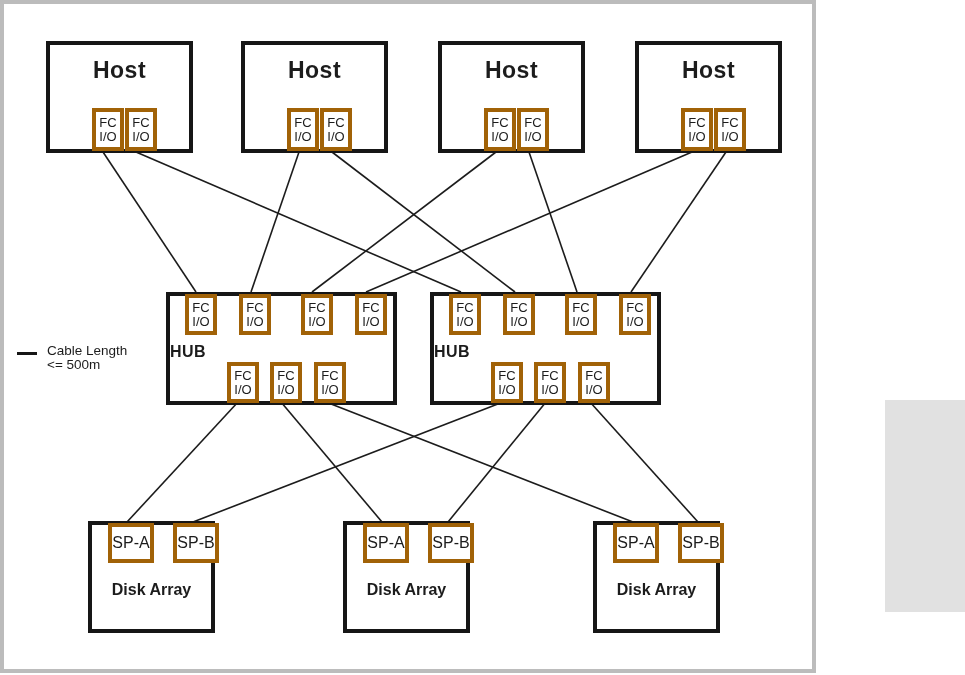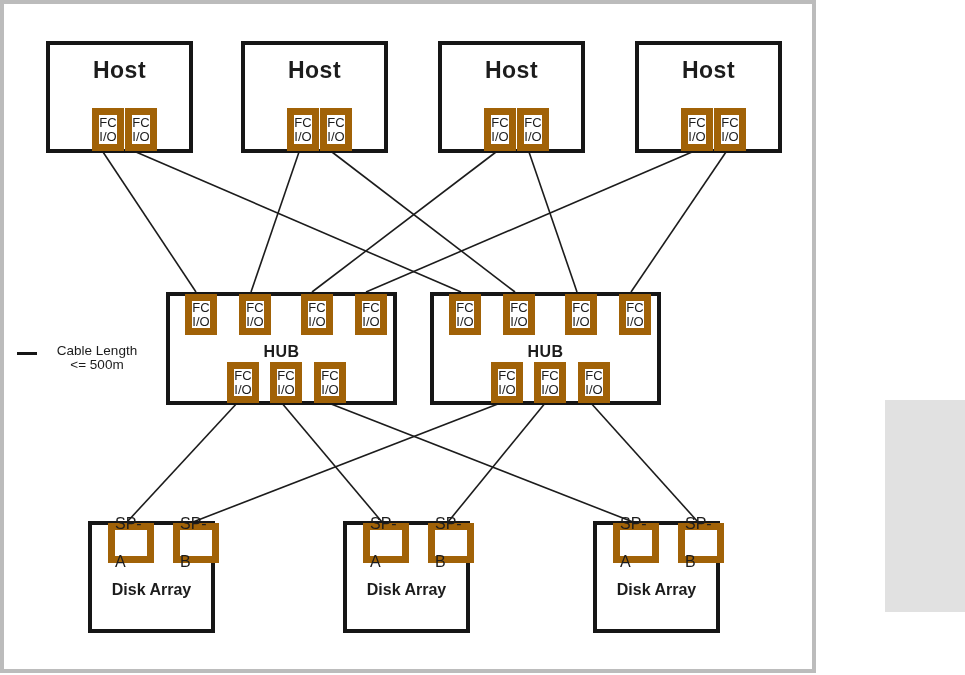--- a/index.html
+++ b/index.html
@@ -4,36 +4,36 @@
 <style>
   html,body{margin:0;padding:0;background:#ffffff;}
   .stage{position:relative;width:965px;height:675px;background:#ffffff;overflow:hidden;
          font-family:"Liberation Sans", sans-serif;color:#1c1c1c;}
   .frame{position:absolute;left:0;top:0;width:808px;height:665px;border:4px solid #bcbcbc;background:#ffffff;}
   .side-tab{position:absolute;left:885px;top:400px;width:80px;height:212px;background:#e1e1e1;}
   svg.wires{position:absolute;left:0;top:0;width:965px;height:675px;z-index:1;}
   .node{position:absolute;z-index:2;background:#ffffff;border:4px solid #161616;box-sizing:border-box;}
   .host{width:147px;height:112px;}
   .host-label{display:block;text-align:center;margin-top:12px;font-size:23px;font-weight:bold;letter-spacing:0.5px;}
-  .port{position:absolute;box-sizing:border-box;background:#ffffff;border:7px solid #a16207;
+  .port{position:absolute;box-sizing:border-box;background:#ffffff;border:4px solid #a16207;
         display:flex;flex-direction:column;align-items:center;justify-content:center;
         font-size:13px;line-height:14px;z-index:3;}
   .fcport{width:32px;height:43px;bottom:-2px;}
   .hub{width:231px;height:113px;}
-  .hub-label{position:absolute;left:0;top:47px;width:100%;text-align:center;
+  .hub-label{position:absolute;left:0;top:47px;width:100%;text-align:left;
              font-size:16px;font-weight:bold;letter-spacing:0.5px;}
   .hubport-top{width:32px;height:41px;top:-2px;}
   .hubport-bottom{width:32px;height:41px;bottom:-2px;}
   .array{width:127px;height:112px;}
   .array-label{position:absolute;left:0;top:56px;width:100%;text-align:center;
                font-size:16px;font-weight:bold;}
   .spport{width:46px;height:40px;top:-2px;font-size:16px;line-height:38px;}
   .legend{position:absolute;left:17px;top:344px;z-index:2;display:flex;align-items:flex-start;}
   .legend-line{width:20px;height:3px;background:#161616;margin-top:8px;}
-  .legend-text{margin-left:10px;width:100px;text-align:center;font-size:13.5px;line-height:14px;}
+  .legend-text{margin-left:10px;width:100px;text-align:left;font-size:13.5px;line-height:14px;}
 </style>
 </head>
 <body>
 
 <div class="stage">
 
   <div class="frame" style="border-color: rgb(188, 188, 188);"></div>
   <div class="side-tab" style="background: rgb(225, 225, 225);"></div>
 
   <svg class="wires" viewBox="0 0 965 675">

